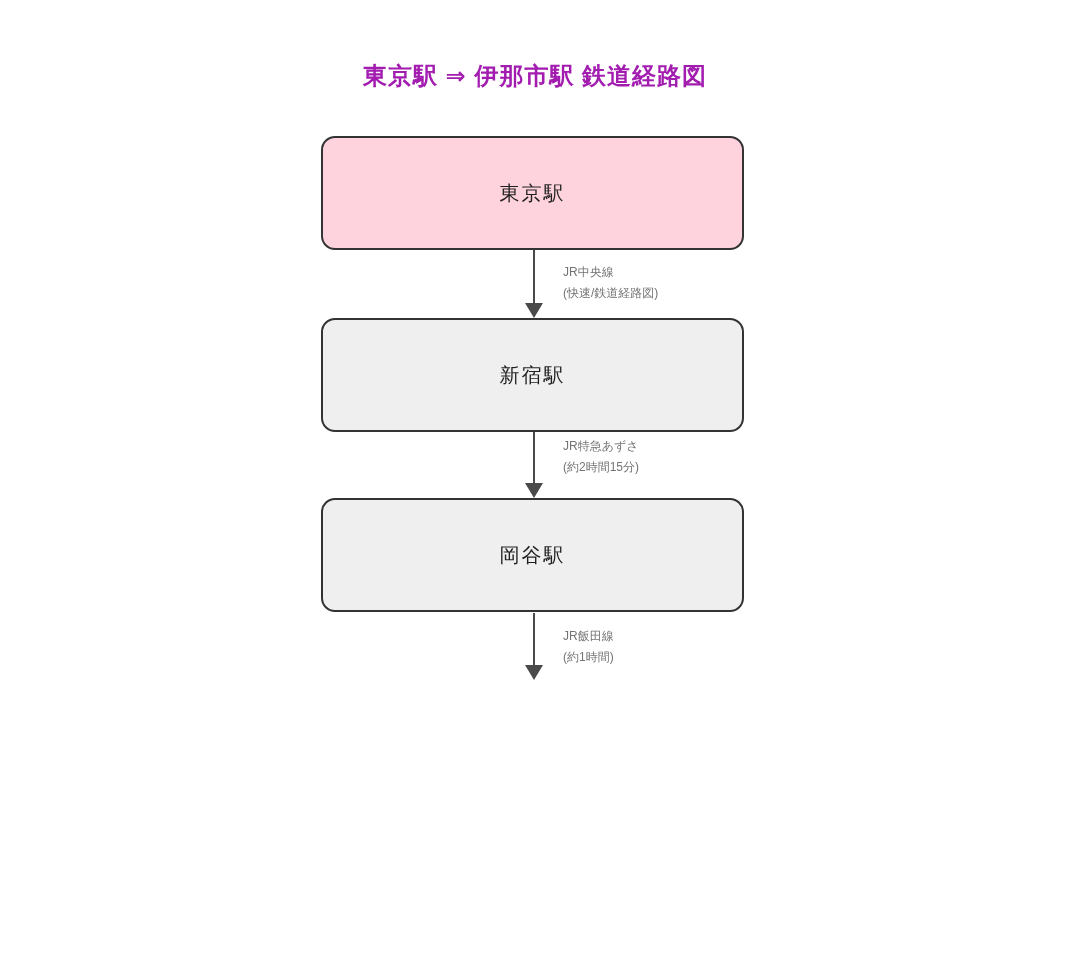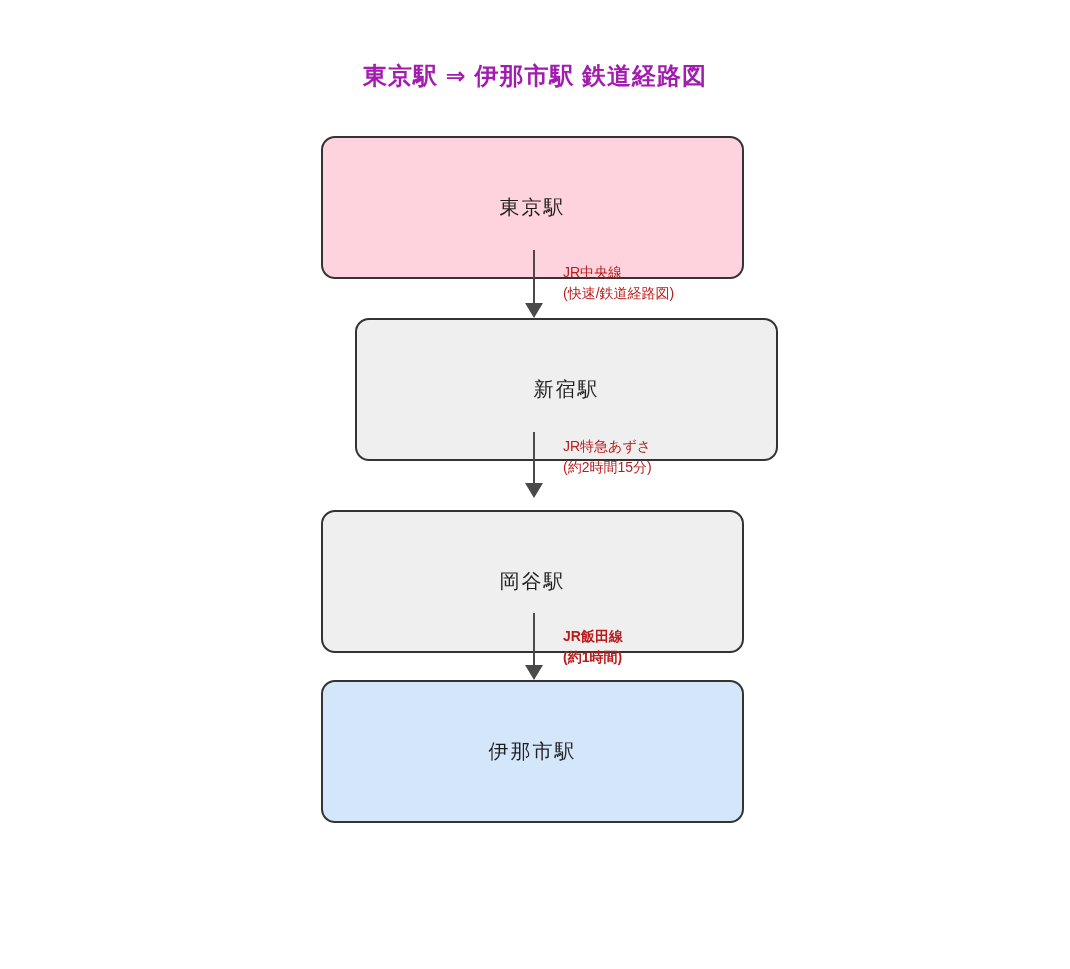--- a/index.html
+++ b/index.html
@@ -21,36 +21,36 @@
     font-size: 24px;
     font-weight: 600;
     letter-spacing: 1px;
     color: #a21caf;
     line-height: 30px;
   }
   .node {
     position: absolute;
     left: 321px;
     width: 423px;
-    height: 143px;
+    height: 114px;
     border: 2px solid #333333;
     border-radius: 14px;
     display: flex;
     align-items: center;
     justify-content: center;
   }
   .node-label {
     font-size: 20px;
     font-weight: 400;
     letter-spacing: 2px;
     color: #1f1f1f;
   }
   .node-tokyo    { top: 136px; }
   .node-shinjuku { top: 318px; }
-  .node-okaya    { top: 510px; }
+  .node-okaya    { top: 498px; }
   .node-inashi   { top: 680px; }
   .edge-line {
     position: absolute;
     left: 533px;
     width: 2px;
     background: #4a4a4a;
   }
   .edge-head {
     position: absolute;
     left: 525px;
@@ -62,48 +62,48 @@
   }
   .edge1-line { top: 250px; height: 53px; }
   .edge1-head { top: 303px; }
   .edge2-line { top: 432px; height: 51px; }
   .edge2-head { top: 483px; }
   .edge3-line { top: 613px; height: 52px; }
   .edge3-head { top: 665px; }
   .edge-label {
     position: absolute;
     left: 563px;
-    font-size: 14px;
+    font-size: 12px;
     line-height: 21px;
-    color: #b91c1c;
+    color: #737373;
     white-space: nowrap;
   }
   .edge1-label { top: 262px; }
   .edge2-label { top: 436px; }
-  .edge3-label { top: 626px; font-weight: bold; }
+  .edge3-label { top: 626px; }
 </style>
 </head>
 <body>
 
 <div class="canvas">
 
   <div class="diagram-title">東京駅 ⇒ 伊那市駅 鉄道経路図</div>
 
   <div class="node node-tokyo" style="background-color: rgb(255, 211, 221);">
     <span class="node-label">東京駅</span>
   </div>
 
   <div class="edge-line edge1-line"></div>
   <div class="edge-head edge1-head"></div>
   <div class="edge-label edge1-label">
     <div>JR中央線</div>
     <div>(快速/鉄道経路図)</div>
   </div>
 
-  <div class="node node-shinjuku" style="background-color: rgb(239, 239, 239); margin-left: 34px;">
+  <div class="node node-shinjuku" style="background-color: rgb(239, 239, 239);">
     <span class="node-label">新宿駅</span>
   </div>
 
   <div class="edge-line edge2-line"></div>
   <div class="edge-head edge2-head"></div>
   <div class="edge-label edge2-label">
     <div>JR特急あずさ</div>
     <div>(約2時間15分)</div>
   </div>
 
@@ -111,17 +111,14 @@
     <span class="node-label">岡谷駅</span>
   </div>
 
   <div class="edge-line edge3-line"></div>
   <div class="edge-head edge3-head"></div>
   <div class="edge-label edge3-label">
     <div>JR飯田線</div>
     <div>(約1時間)</div>
   </div>
 
-  <div class="node node-inashi" style="background-color: rgb(212, 230, 250);">
-    <span class="node-label">伊那市駅</span>
-  </div>
 
 </div>
 
 </body></html>

